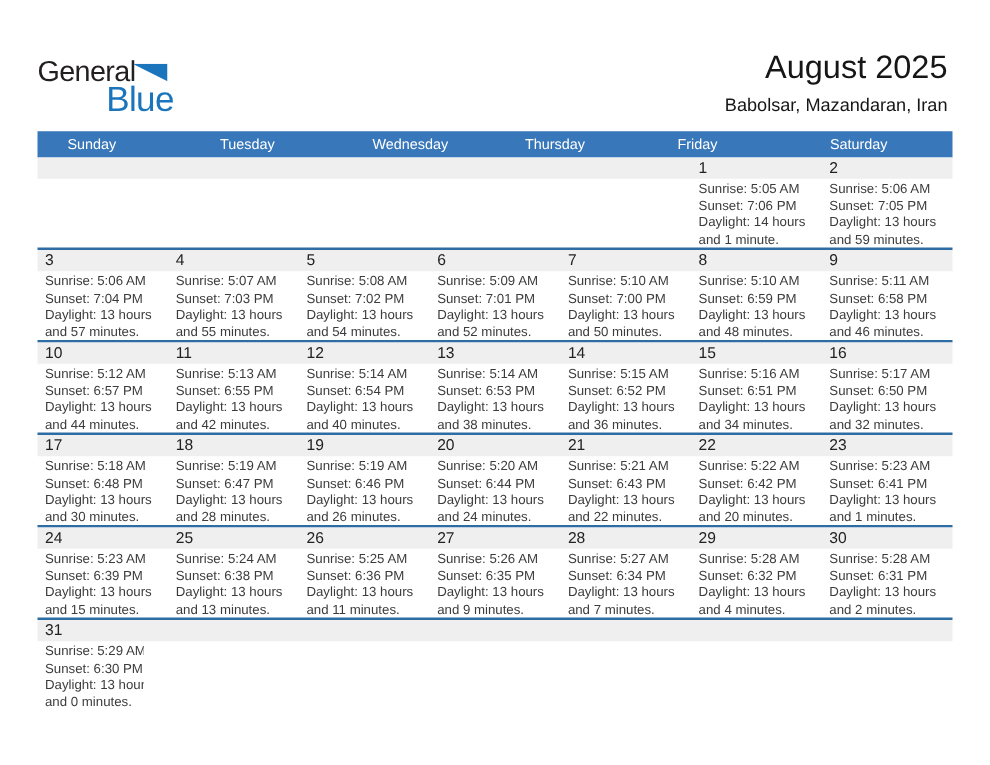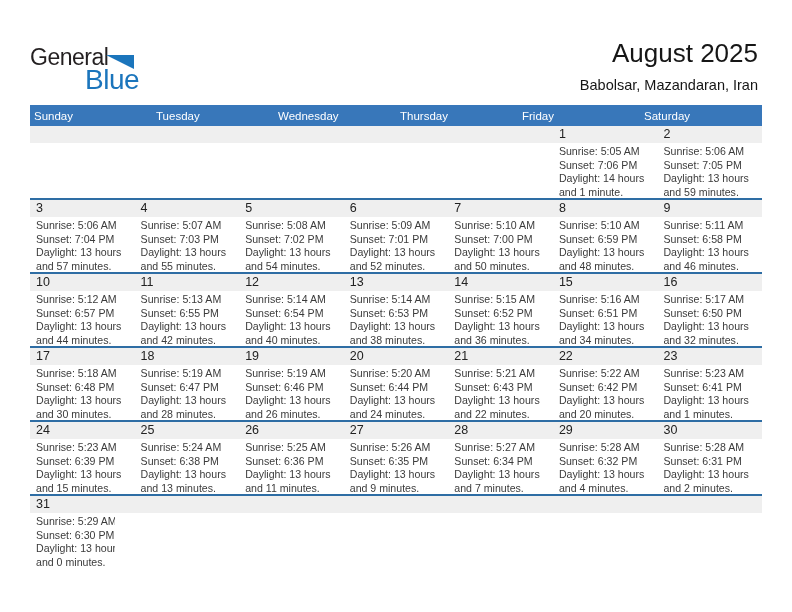--- a/index.html
+++ b/index.html
@@ -19,21 +19,21 @@
   
   .logo {
     position: absolute;
     left: 30px;
     top: 46px;
     width: 120px;
     height: 48px;
   }
   .logo-top {
     display: flex;
-    align-items: flex-end;
+    align-items: center;
   }
   .logo-general {
     font-size: 23px;
     letter-spacing: -0.5px;
     color: var(--logo-dark, #231F20);
     line-height: 1;
   }
   .logo-tri {
     margin-left: -2px;
     margin-top: 1px;
@@ -75,21 +75,21 @@
   }
   .weekday-row {
     display: flex;
     height: 21px;
     background: var(--header-bar, #3877BA);
   }
   .weekday {
     flex: 1 0 0;
     display: flex;
     align-items: center;
-    padding-left: 4px;
+    padding-left: 24px;
     box-sizing: border-box;
     font-size: 11.5px;
     color: #ffffff;
     overflow: hidden;
     white-space: nowrap;
   }
   .week {
     position: relative;
     display: flex;
     height: 72px;

